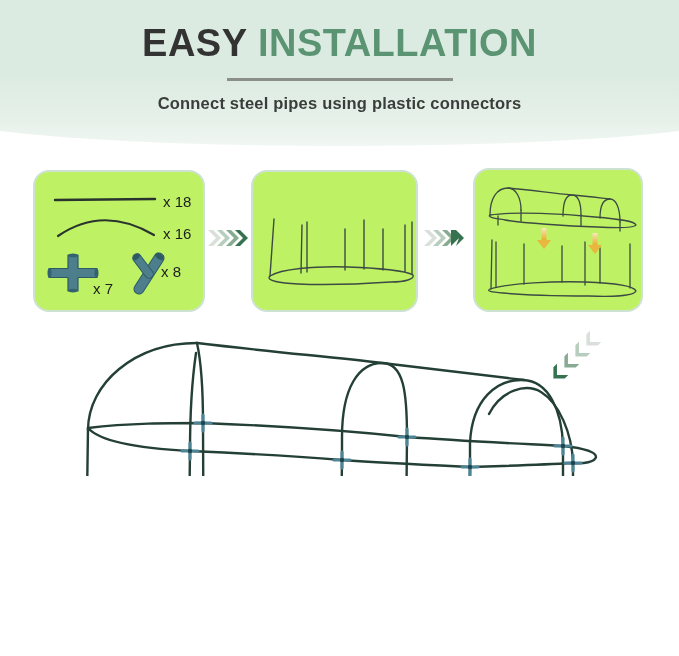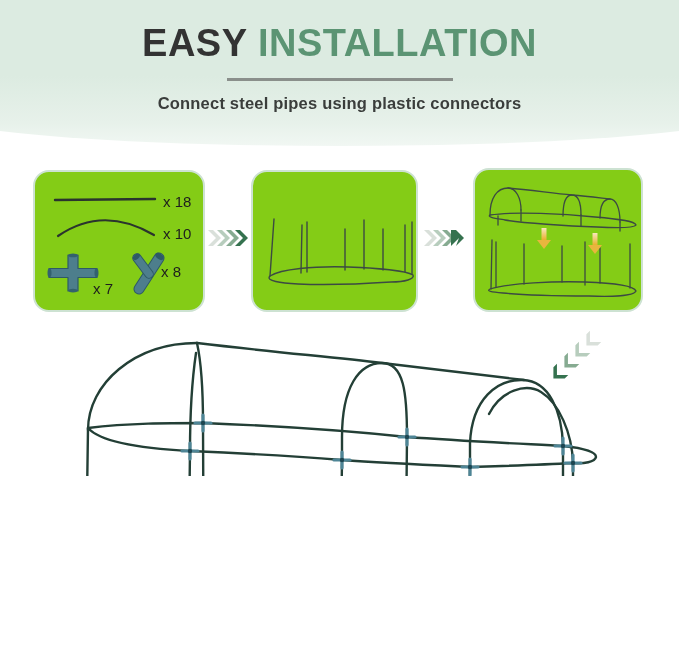--- a/index.html
+++ b/index.html
@@ -19,21 +19,21 @@
     margin:24px 0 0 0;font-size:38px;line-height:1.05;font-weight:bold;
     letter-spacing:0.5px;color:#333333;
   }
   h1 .green{color:#5b9473;}
   .divider{width:226px;height:3px;background:#8a8f8b;margin:14px auto 0 auto;}
   .subtitle{
     margin:13px 0 0 0;font-size:16.5px;font-weight:600;color:#3a3d3b;letter-spacing:0.2px;
   }
   
   .box{
-    position:absolute;box-sizing:border-box;background:#84cc16;
+    position:absolute;box-sizing:border-box;background:#bef264;
     border:2px solid #cde2d2;border-radius:16px;
   }
   .box1{left:33px;top:170px;width:172px;height:142px;}
   .box2{left:251px;top:170px;width:167px;height:142px;}
   .box3{left:473px;top:168px;width:170px;height:144px;}
   .box svg{position:absolute;left:0;top:0;}
   .count{
     position:absolute;font-size:15px;font-weight:500;color:#1e1e1e;white-space:nowrap;
   }
   .c18{left:128px;top:21px;}
@@ -77,21 +77,21 @@
       <g transform="translate(114,100)">
         <line x1="-10" y1="17" x2="10" y2="-14" stroke="#2e5a66" stroke-width="11" stroke-linecap="round"></line>
         <line x1="-10" y1="17" x2="10" y2="-14" stroke="#4d7e8c" stroke-width="9" stroke-linecap="round"></line>
         <line x1="0" y1="2" x2="-12" y2="-14" stroke="#2e5a66" stroke-width="9.5" stroke-linecap="round"></line>
         <line x1="0" y1="2" x2="-12" y2="-14" stroke="#4d7e8c" stroke-width="7.5" stroke-linecap="round"></line>
         <ellipse cx="10.5" cy="-15.5" rx="4.6" ry="2.8" fill="#2e5a66" transform="rotate(33 10.5 -15.5)"></ellipse>
         <ellipse cx="-12.6" cy="-15.2" rx="4" ry="2.5" fill="#2e5a66" transform="rotate(-40 -12.6 -15.2)"></ellipse>
       </g>
     </svg>
     <span class="count c18">x 18</span>
-    <span class="count c16">x 10</span>
+    <span class="count c16">x 16</span>
     <span class="count c11">x 7</span>
     <span class="count c8">x 8</span>
   </div>
 
   <div class="chev chev1">
     <svg width="44" height="18" viewBox="0 0 44 18">
       <path d="M1,1 L6,1 L14,9 L6,17 L1,17 L9,9 Z" fill="#d9e0da"></path>
       <path d="M10,1 L15,1 L23,9 L15,17 L10,17 L18,9 Z" fill="#b7cdbd"></path>
       <path d="M19,1 L24,1 L32,9 L24,17 L19,17 L27,9 Z" fill="#86ab91"></path>
       <path d="M28,1 L33,1 L41,9 L33,17 L28,17 L36,9 Z" fill="#35724f"></path>

